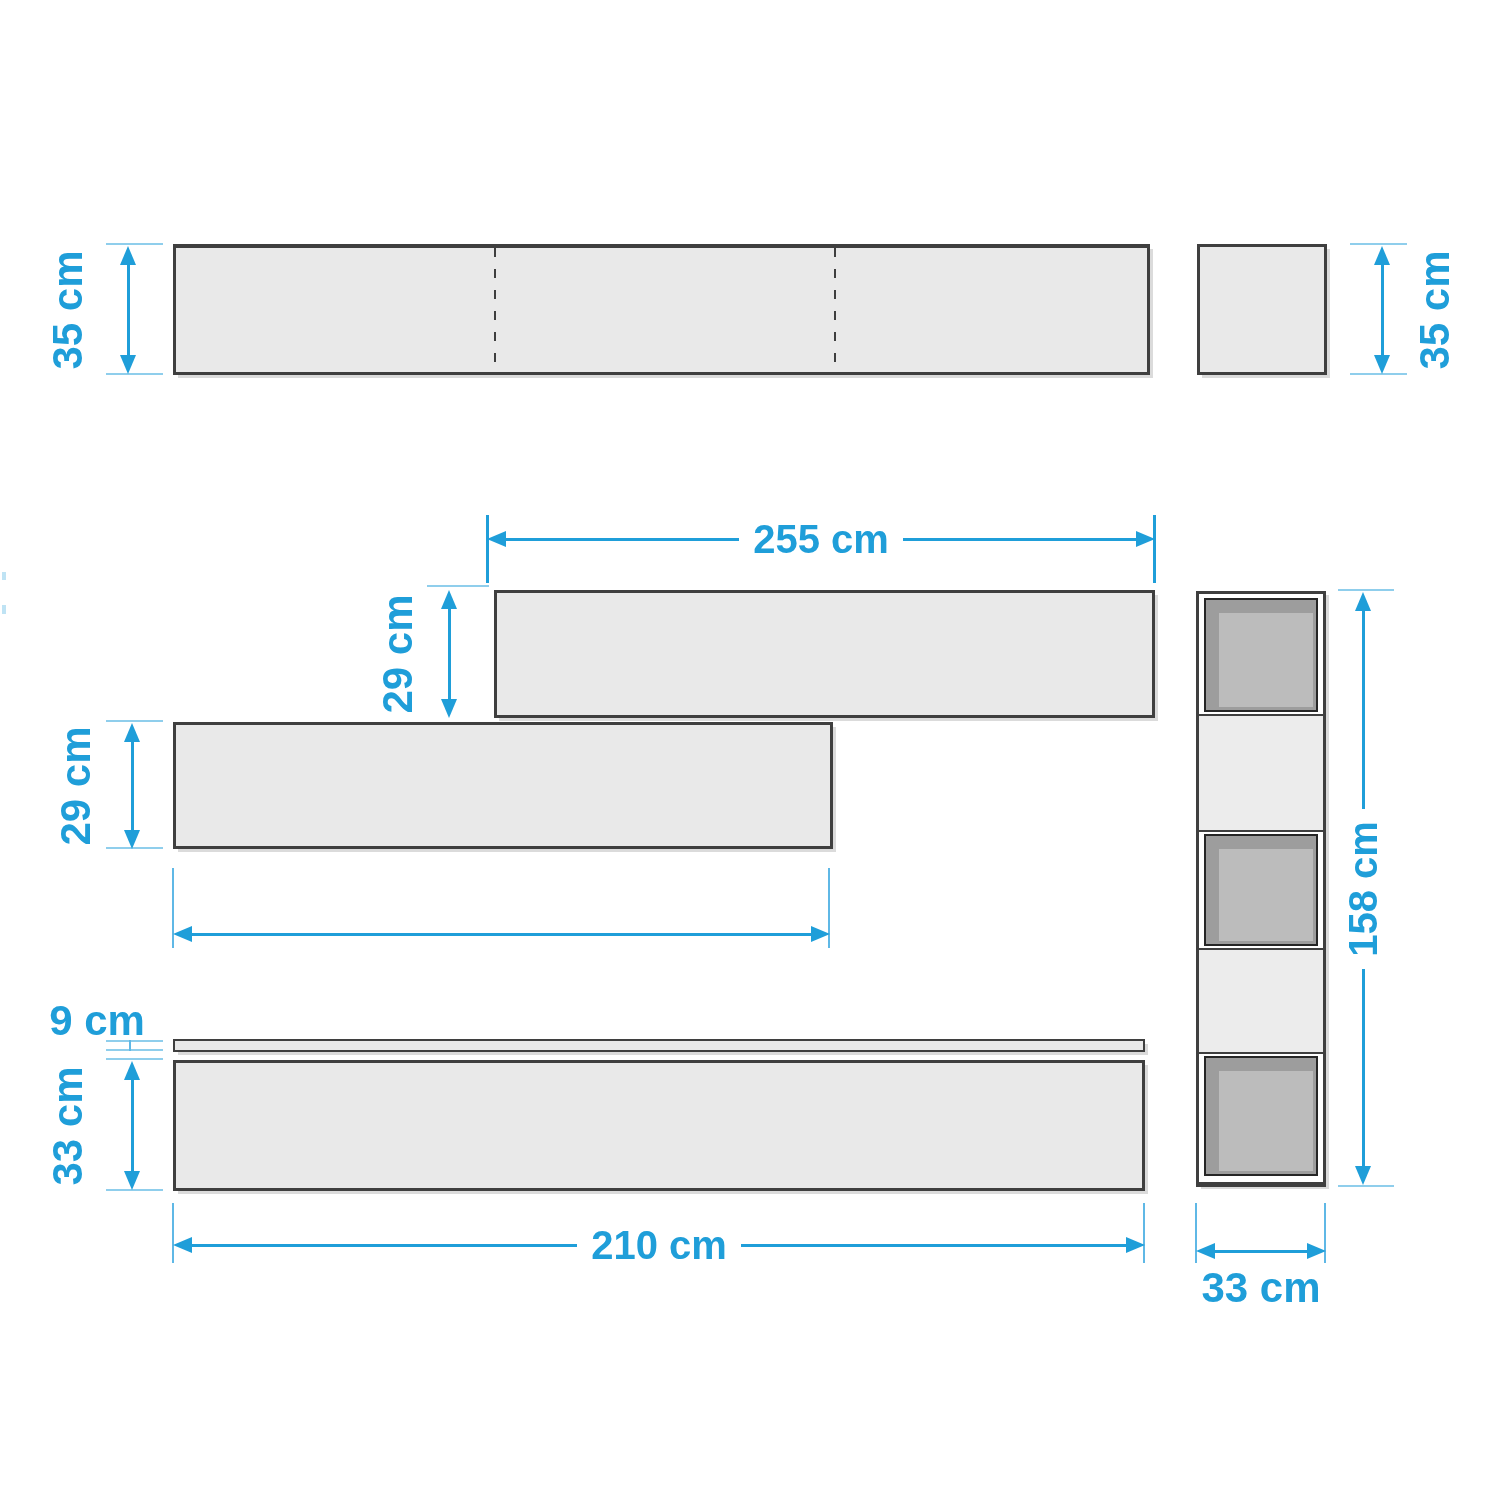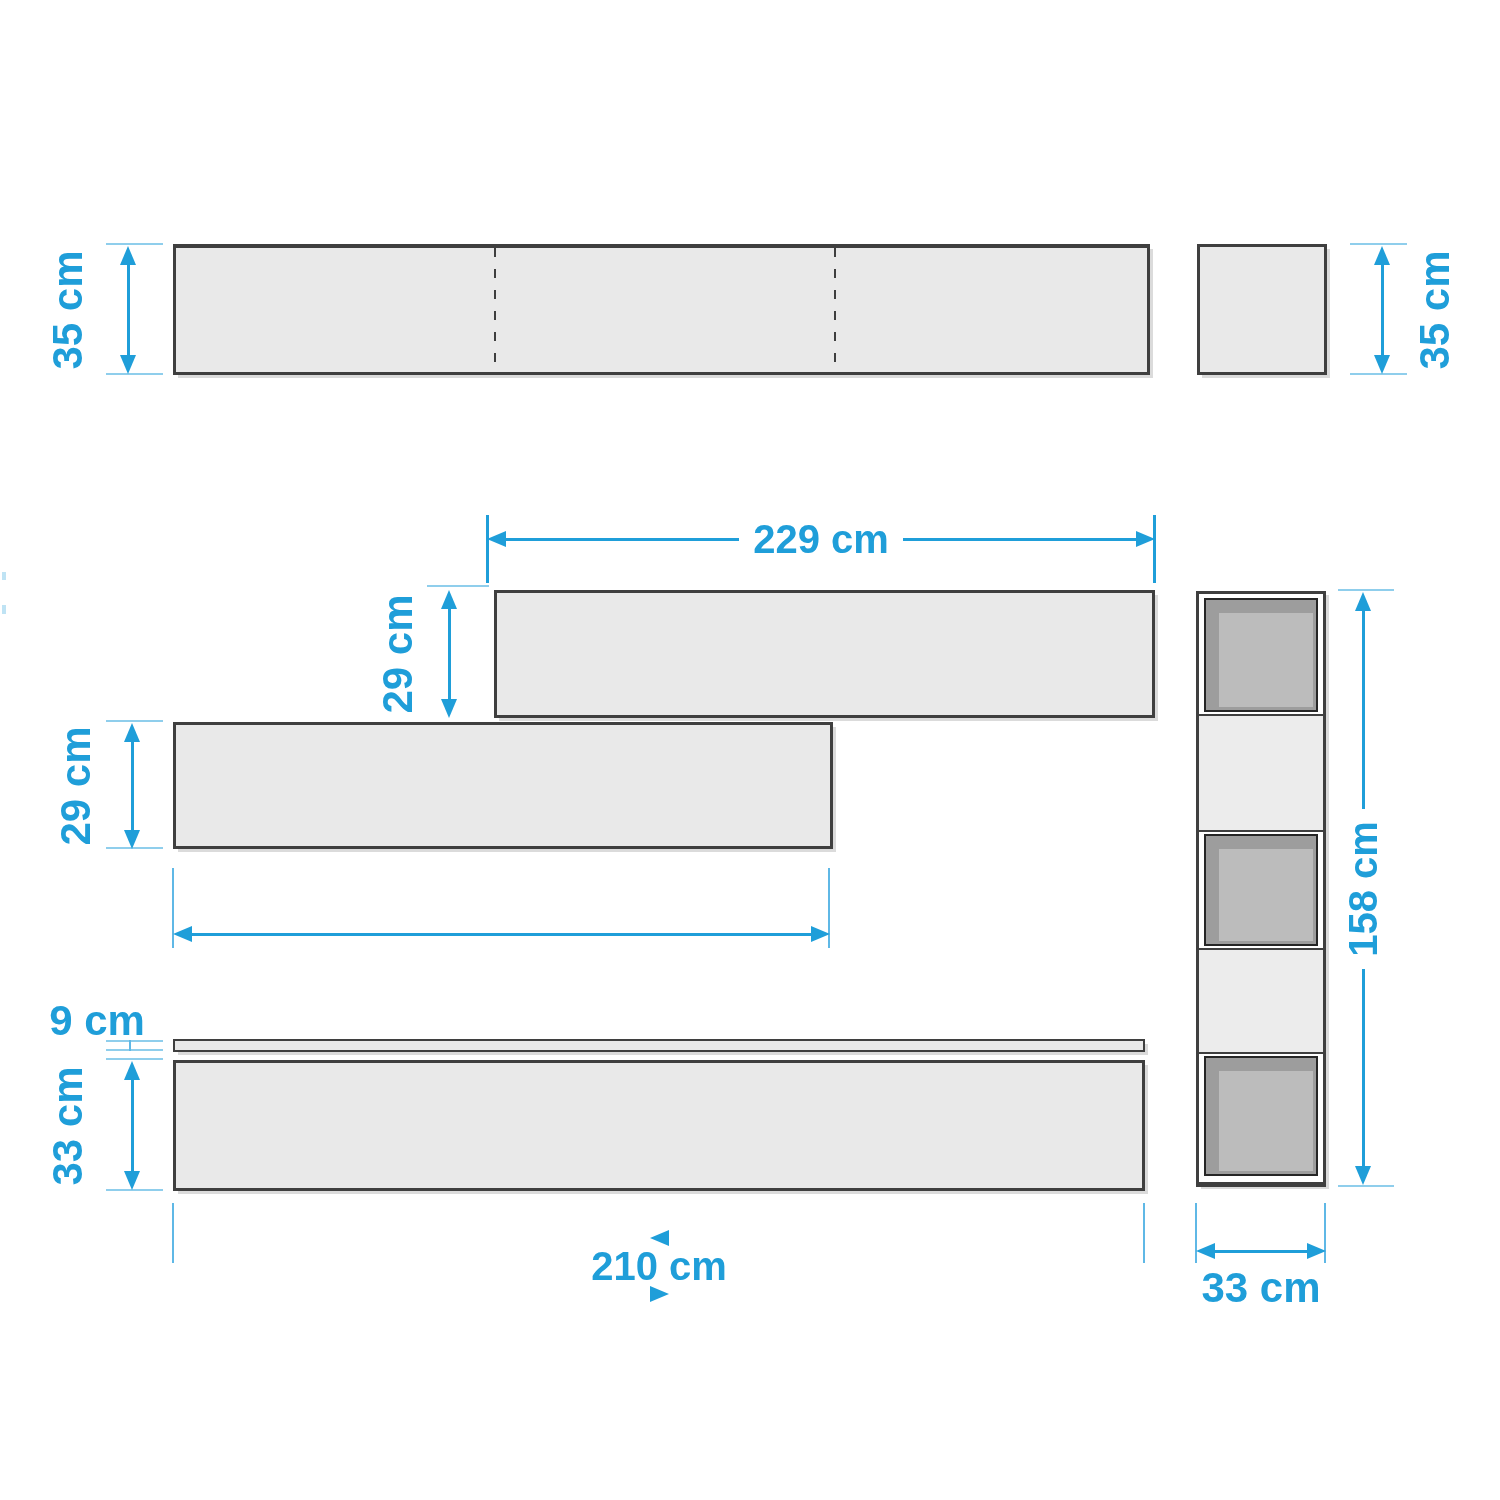--- a/index.html
+++ b/index.html
@@ -104,21 +104,21 @@
   </div>
   <div class="vlabel" style="left:1403px;top:244px;width:64px;height:131px;">
     <span class="rot">35 cm</span>
   </div>
 
   <div class="tick-v strong" style="left:486px;top:515px;height:68px;"></div>
   <div class="tick-v strong" style="left:1153px;top:515px;height:68px;"></div>
   <div class="hdim" style="left:487px;top:524px;width:668px;height:30px;">
     <div class="ah-left"></div>
     <div class="hline"></div>
-    <div class="dim-text">229 cm</div>
+    <div class="dim-text">255 cm</div>
     <div class="hline"></div>
     <div class="ah-right"></div>
   </div>
 
   <div class="panel" style="left:494px;top:590px;width:661px;height:128px;"></div>
 
   <div class="tick-h" style="left:427px;top:585px;width:62px;"></div>
   <div class="vdim" style="left:440px;top:590px;width:18px;height:128px;">
     <div class="ah-up"></div>
     <div class="vline"></div>
@@ -165,21 +165,21 @@
     <div class="ah-up"></div>
     <div class="vline"></div>
     <div class="ah-down"></div>
   </div>
   <div class="vlabel" style="left:36px;top:1060px;width:64px;height:131px;">
     <span class="rot">33 cm</span>
   </div>
 
   <div class="tick-v" style="left:172px;top:1203px;height:60px;"></div>
   <div class="tick-v" style="left:1143px;top:1203px;height:60px;"></div>
-  <div class="hdim" style="left:173px;top:1230px;width:972px;height:30px;flex-direction:column;">
+  <div class="hdim" style="left:173px;top:1230px;width:972px;height:30px;">
     <div class="ah-left"></div>
     <div class="hline"></div>
     <div class="dim-text">210 cm</div>
     <div class="hline"></div>
     <div class="ah-right"></div>
   </div>
 
   <div class="column-frame" style="left:1196px;top:591px;width:130px;height:596px;">
     <div class="vspace" style="height:4px;"></div>
     <div class="comp" style="height:114px;">

